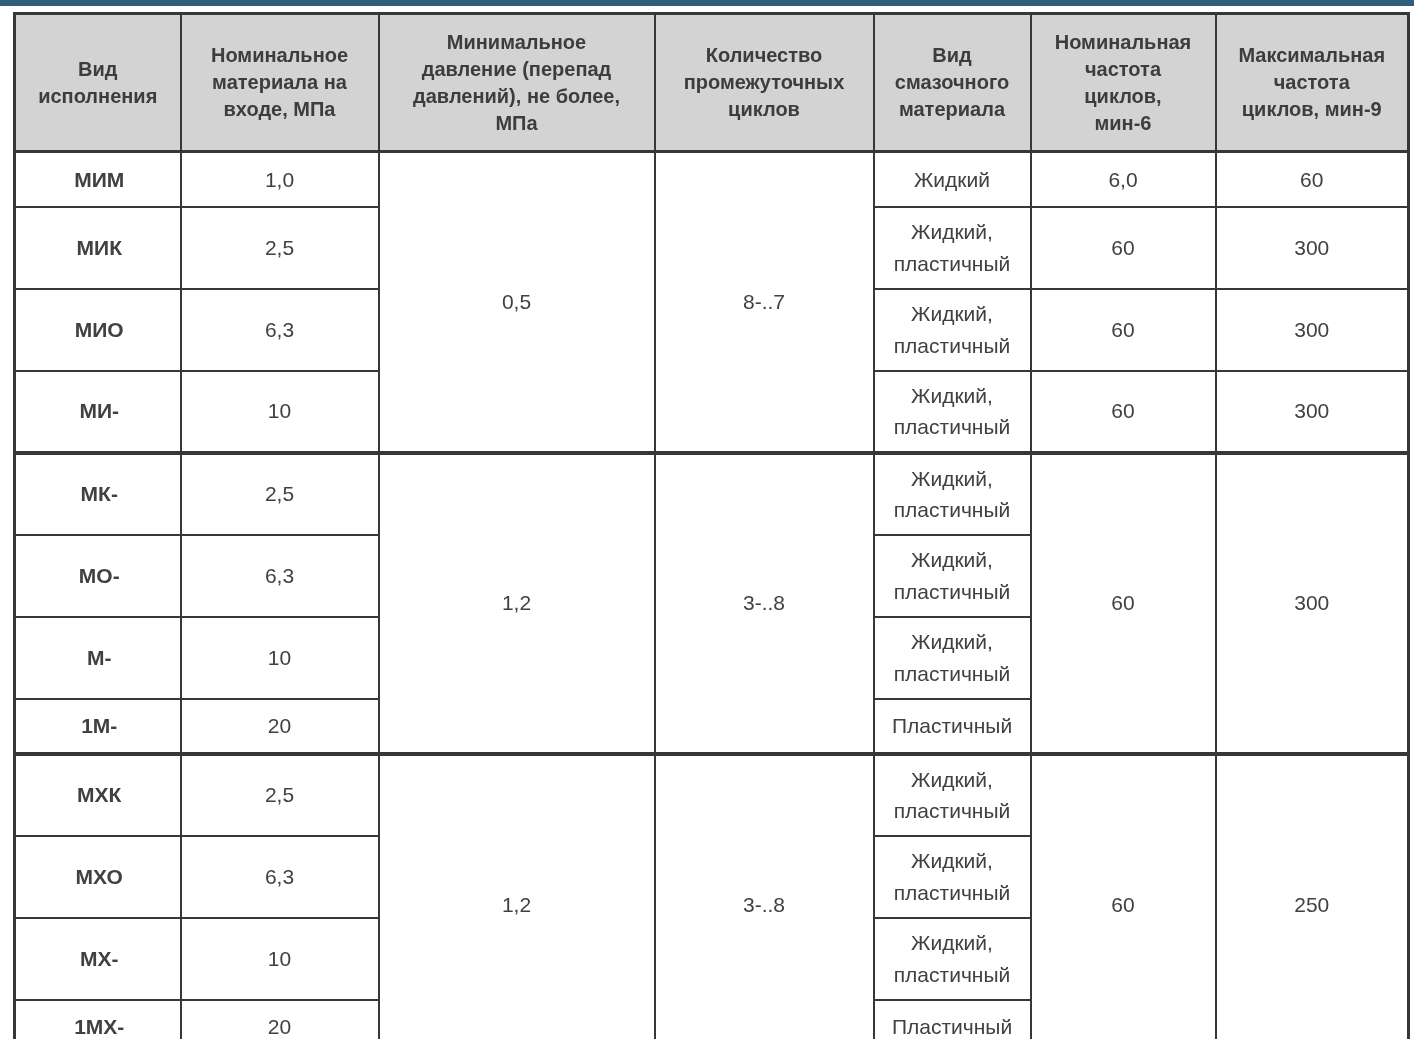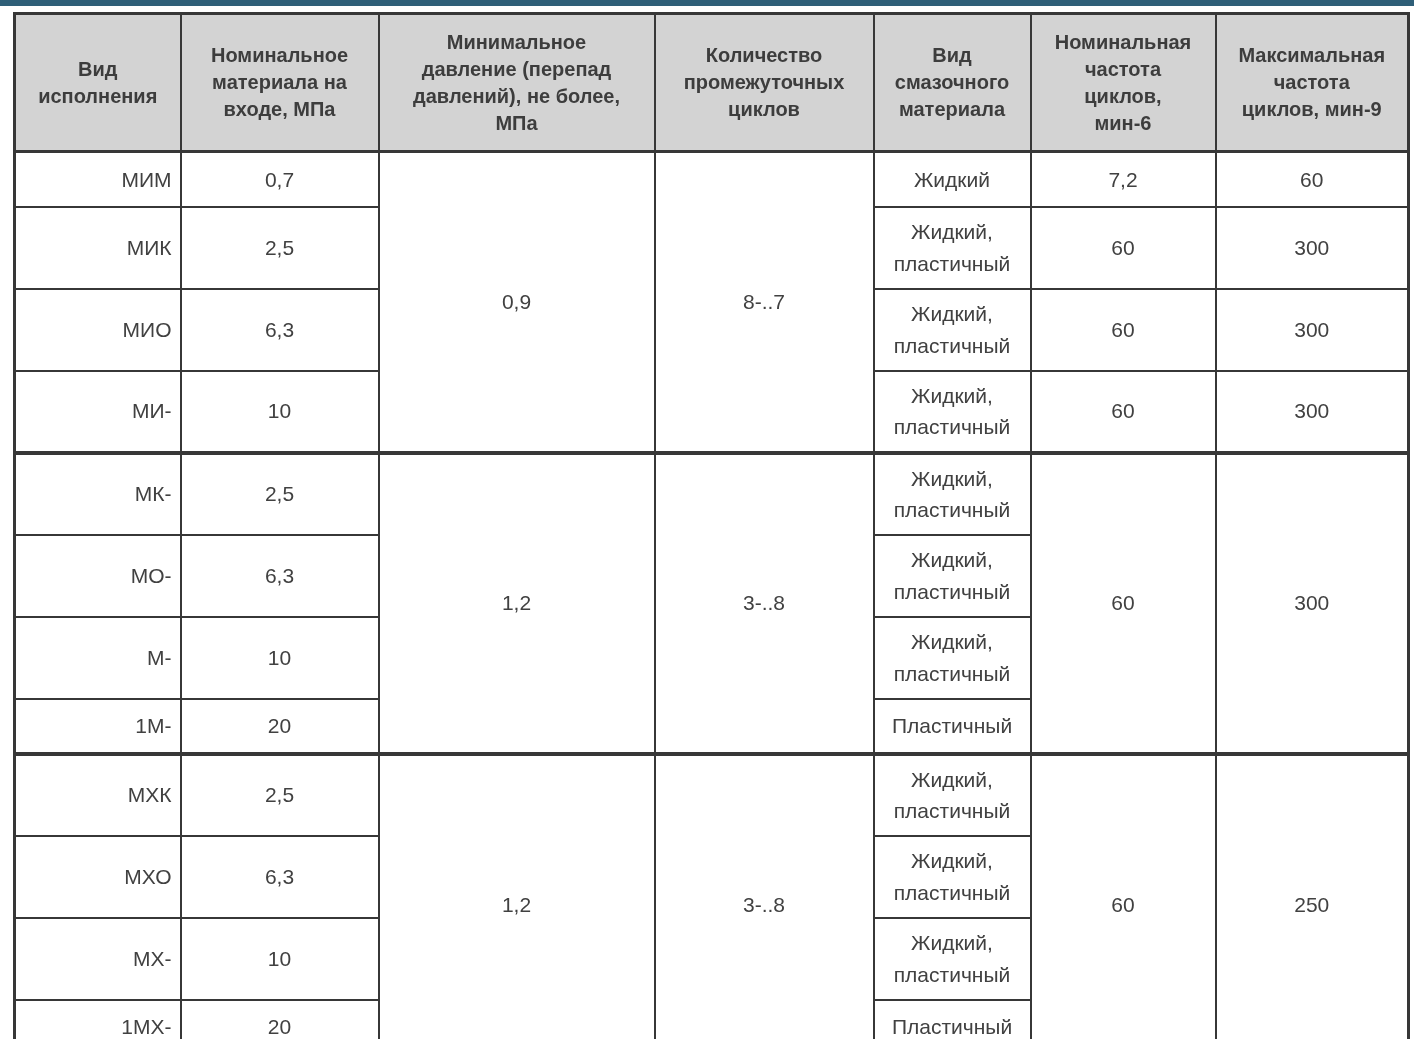--- a/index.html
+++ b/index.html
@@ -44,22 +44,23 @@
     padding: 8px 10px;
     border-bottom-width: 3px;
   }
   table.spec td {
     background: #ffffff;
     font-size: 21px;
     line-height: 1.5;
     padding: 4px 8px;
   }
   table.spec td.cell-type {
-    text-align: right;
+    text-align: center;
     padding-left: 11px;
+    font-weight: bold;
   }
   tr.header-row { height: 138px; }
   tr.r-tall  { height: 82px; margin-left: 20px; }
   tr.r-short { height: 55px; }
   tr.block-start td { border-top-width: 4px; }
 </style>
 </head>
 <body>
 
 <div class="viewport">
@@ -98,25 +99,25 @@
 мин-6</th>
         <th>Максимальная
 частота
 циклов, мин-9</th>
       </tr>
     </thead>
     <tbody>
 
       <tr class="r-short">
         <td class="cell-type">МИМ</td>
-        <td>0,7</td>
-        <td rowspan="4">0,9</td>
+        <td>1,0</td>
+        <td rowspan="4">0,5</td>
         <td rowspan="4">8-..7</td>
         <td>Жидкий</td>
-        <td>7,2</td>
+        <td>6,0</td>
         <td>60</td>
       </tr>
       <tr class="r-tall">
         <td class="cell-type">МИК</td>
         <td>2,5</td>
         <td>Жидкий,
 пластичный</td>
         <td>60</td>
         <td>300</td>
       </tr>

